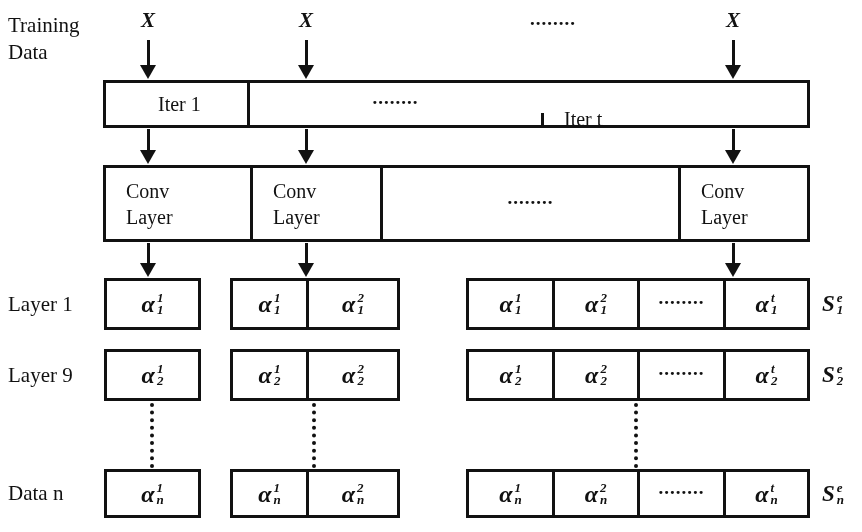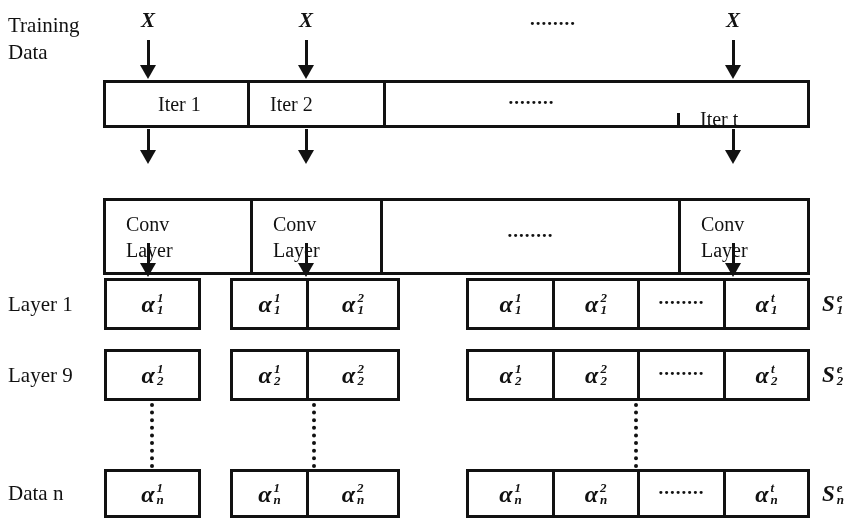--- a/index.html
+++ b/index.html
@@ -78,23 +78,20 @@
     </div>
   <div class="arrow" style="left:725px; top:40px; height:39px;">
       <div class="stem"></div>
       <div class="head"></div>
     </div>
 
   <div class="band" style="left:103px; top:80px; width:707px; height:48px;">
     <div class="cell" style="width:141px;padding-left:32px;">
         <span class="lbl">Iter 1</span>
       </div>
-    <div class="cell" style="width:136px;">
-        <span class="lbl">Iter 2</span>
-      </div>
     <div class="cell center" style="width:294px;">
         <span class="dots">........</span>
       </div>
     <div class="cell" style="flex:1;margin-top:30px;">
         <span class="lbl">Iter t</span>
       </div>
   </div>
 
   <div class="arrow" style="left:140px; top:129px; height:35px;">
       <div class="stem"></div>
@@ -102,21 +99,21 @@
     </div>
   <div class="arrow" style="left:298px; top:129px; height:35px;">
       <div class="stem"></div>
       <div class="head"></div>
     </div>
   <div class="arrow" style="left:725px; top:129px; height:35px;">
       <div class="stem"></div>
       <div class="head"></div>
     </div>
 
-  <div class="band conv" style="left:103px; top:165px; width:707px; height:77px;margin-top:33px;">
+  <div class="band conv" style="left:103px; top:165px; width:707px; height:77px;">
     <div class="cell" style="width:144px;">
         <span class="lbl">Conv Layer</span>
       </div>
     <div class="cell" style="width:130px;">
         <span class="lbl">Conv Layer</span>
       </div>
     <div class="cell center" style="width:298px;">
         <span class="dots">........</span>
       </div>
     <div class="cell" style="flex:1;">

